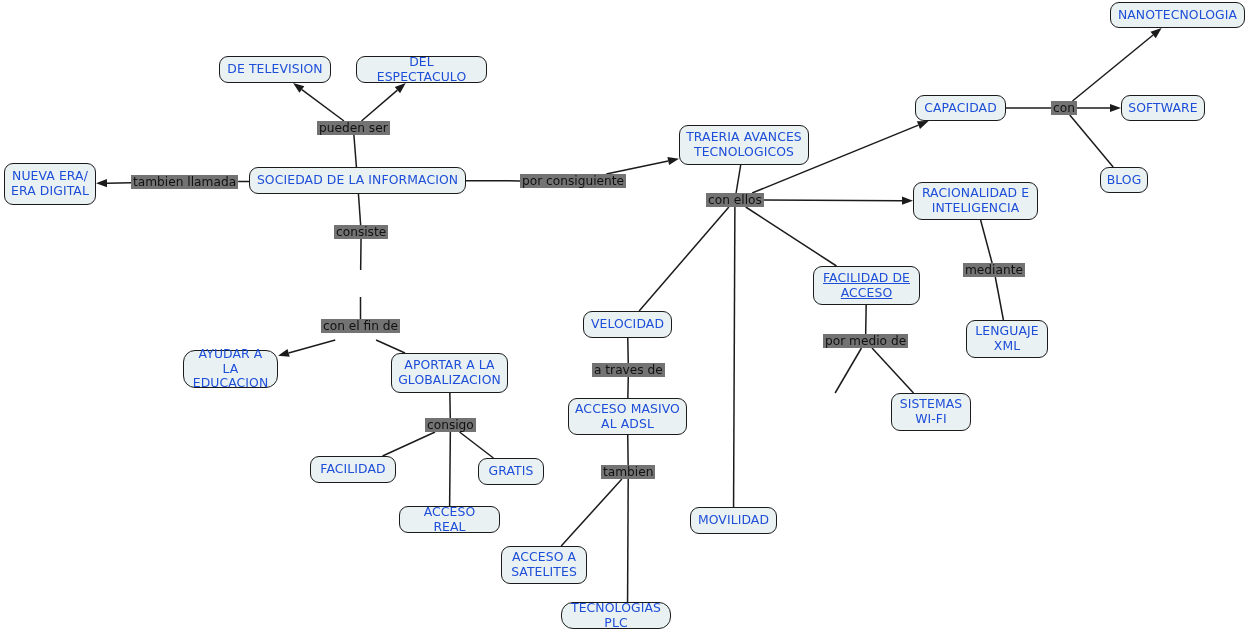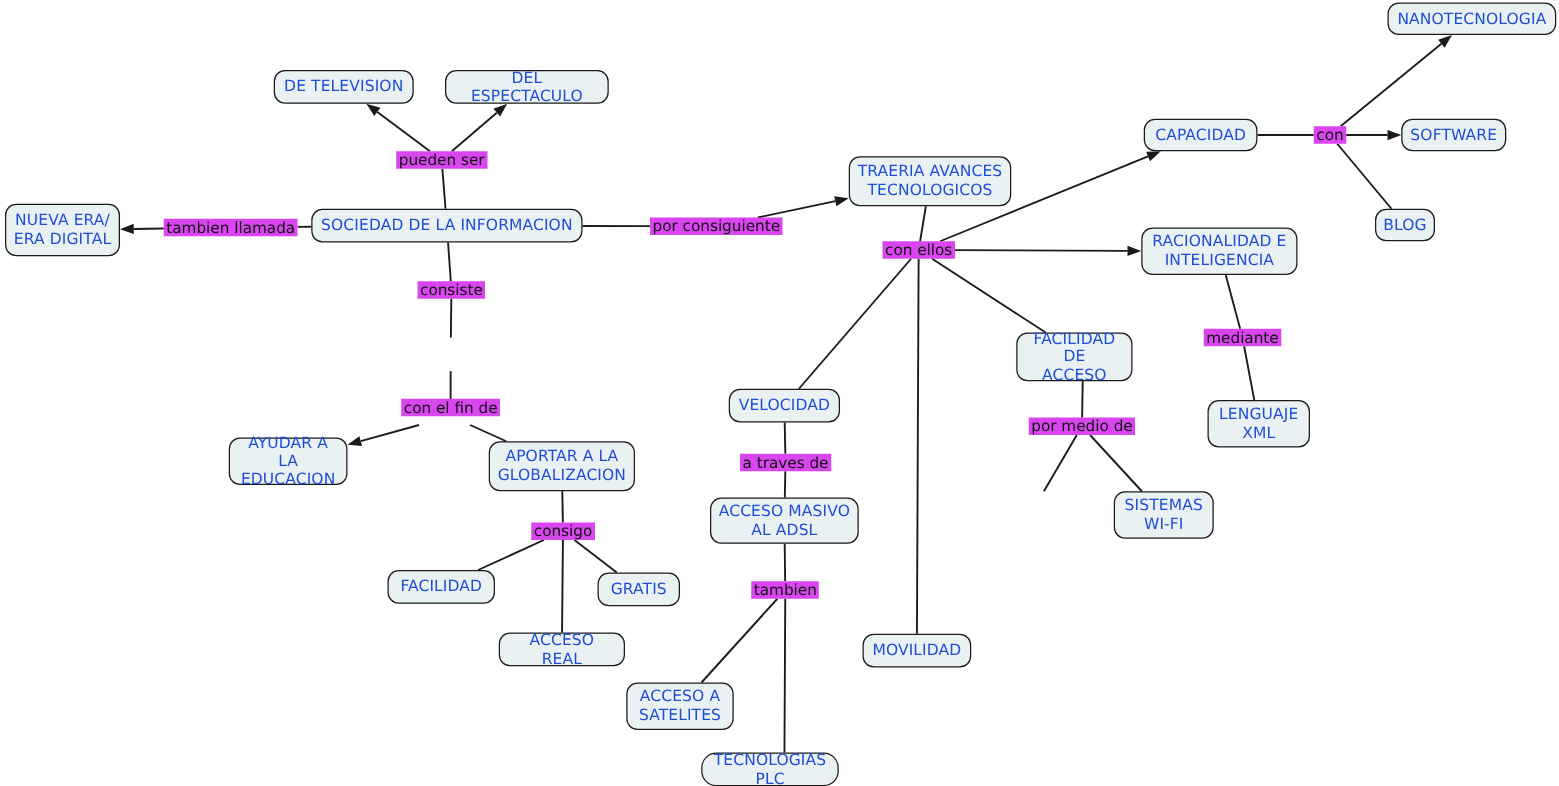--- a/index.html
+++ b/index.html
@@ -42,21 +42,21 @@
     text-align: center;
     white-space: pre-line;
     z-index: 3;
     padding: 0 6px;
   }
   .linklabel {
     position: absolute;
     color: #111111;
     font-size: 12.2px;
     line-height: 14px;
-    background: #d946ef;
+    background: #737373;
     white-space: nowrap;
     z-index: 2;
     padding: 0 2px;
     text-align: center;
   }
 </style>
 </head>
 <body>
 
 <div id="canvas">
@@ -177,37 +177,37 @@
       </g>
       <g>
         <line x1="1069.783962673611" y1="115" x2="1113.1567925347222" y2="167" stroke="#1b1b1b" stroke-width="1.5"></line>
       </g>
     </svg>
 <div class="node" style="left: 4px; top: 163px; width: 92px; height: 42px;">NUEVA ERA/
 ERA DIGITAL</div>
     <div class="node" style="left: 219px; top: 56px; width: 112px; height: 27px;">DE TELEVISION</div>
     <div class="node" style="left: 356px; top: 56px; width: 131px; height: 27px;">DEL ESPECTACULO</div>
     <div class="node" style="left: 249px; top: 167px; width: 217px; height: 27px;">SOCIEDAD DE LA INFORMACION</div>
-    <div class="node" style="left: 183px; top: 350px; width: 95px; height: 38px;">AYUDAR A LA
+    <div class="node" style="left: 183px; top: 350px; width: 95px; height: 38px; border-radius: 12px;">AYUDAR A LA
 EDUCACION</div>
     <div class="node" style="left: 391px; top: 353px; width: 117px; height: 40px;">APORTAR A LA
 GLOBALIZACION</div>
     <div class="node" style="left: 310px; top: 456px; width: 86px; height: 27px;">FACILIDAD</div>
     <div class="node" style="left: 478px; top: 458px; width: 66px; height: 27px;">GRATIS</div>
     <div class="node" style="left: 399px; top: 506px; width: 101px; height: 27px;">ACCESO REAL</div>
     <div class="node" style="left: 679px; top: 125px; width: 130px; height: 40px;">TRAERIA AVANCES
 TECNOLOGICOS</div>
     <div class="node" style="left: 583px; top: 311px; width: 89px; height: 27px;">VELOCIDAD</div>
     <div class="node" style="left: 568px; top: 398px; width: 119px; height: 37px;">ACCESO MASIVO
 AL ADSL</div>
     <div class="node" style="left: 501px; top: 546px; width: 86px; height: 38px;">ACCESO A
 SATELITES</div>
     <div class="node" style="left: 561px; top: 602px; width: 110px; height: 27px; border-radius: 12px;">TECNOLOGIAS PLC</div>
     <div class="node" style="left: 690px; top: 507px; width: 87px; height: 27px;">MOVILIDAD</div>
-    <div class="node" style="left: 813px; top: 266px; width: 93px; height: 39px;">FACILIDAD DE
+    <div class="node" style="left: 813px; top: 266px; width: 107px; height: 39px; text-decoration: underline;">FACILIDAD DE
 ACCESO</div>
     <div class="node" style="left: 891px; top: 393px; width: 80px; height: 38px;">SISTEMAS
 WI-FI</div>
     <div class="node" style="left: 915px; top: 95px; width: 91px; height: 26px;">CAPACIDAD</div>
     <div class="node" style="left: 913px; top: 182px; width: 125px; height: 38px;">RACIONALIDAD E
 INTELIGENCIA</div>
     <div class="node" style="left: 966px; top: 320px; width: 82px; height: 38px;">LENGUAJE
 XML</div>
     <div class="node" style="left: 1110px; top: 2px; width: 135px; height: 26px;">NANOTECNOLOGIA</div>
     <div class="node" style="left: 1121px; top: 95px; width: 84px; height: 26px;">SOFTWARE</div>

